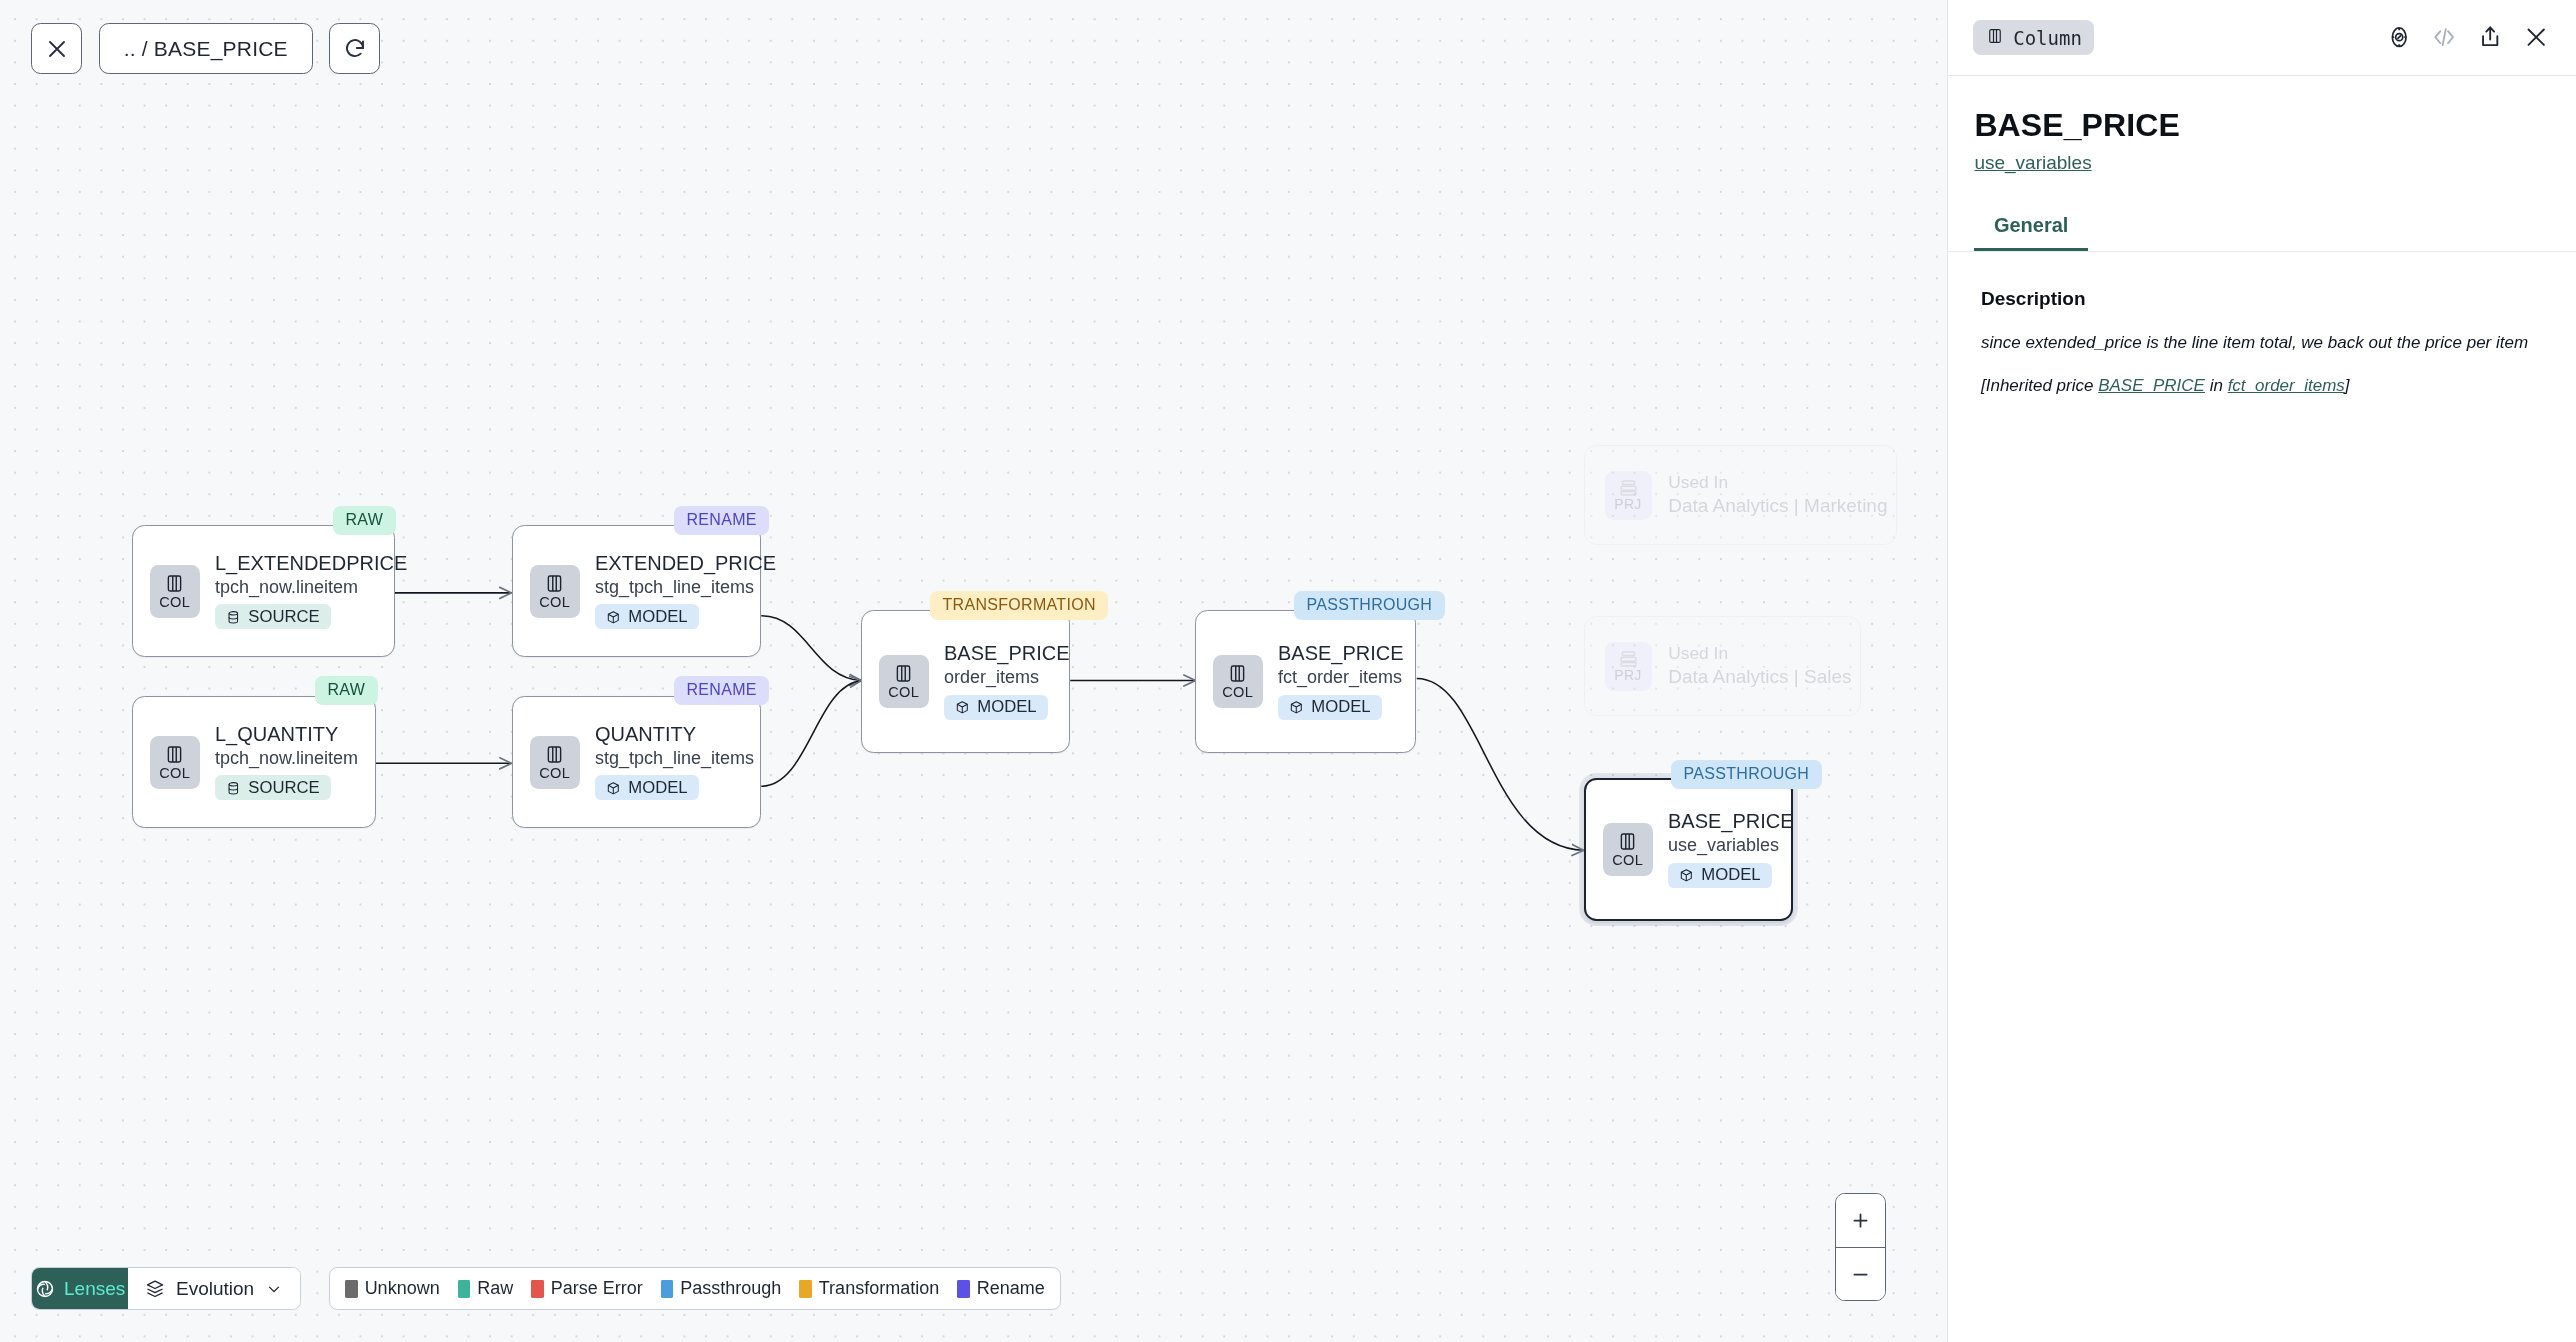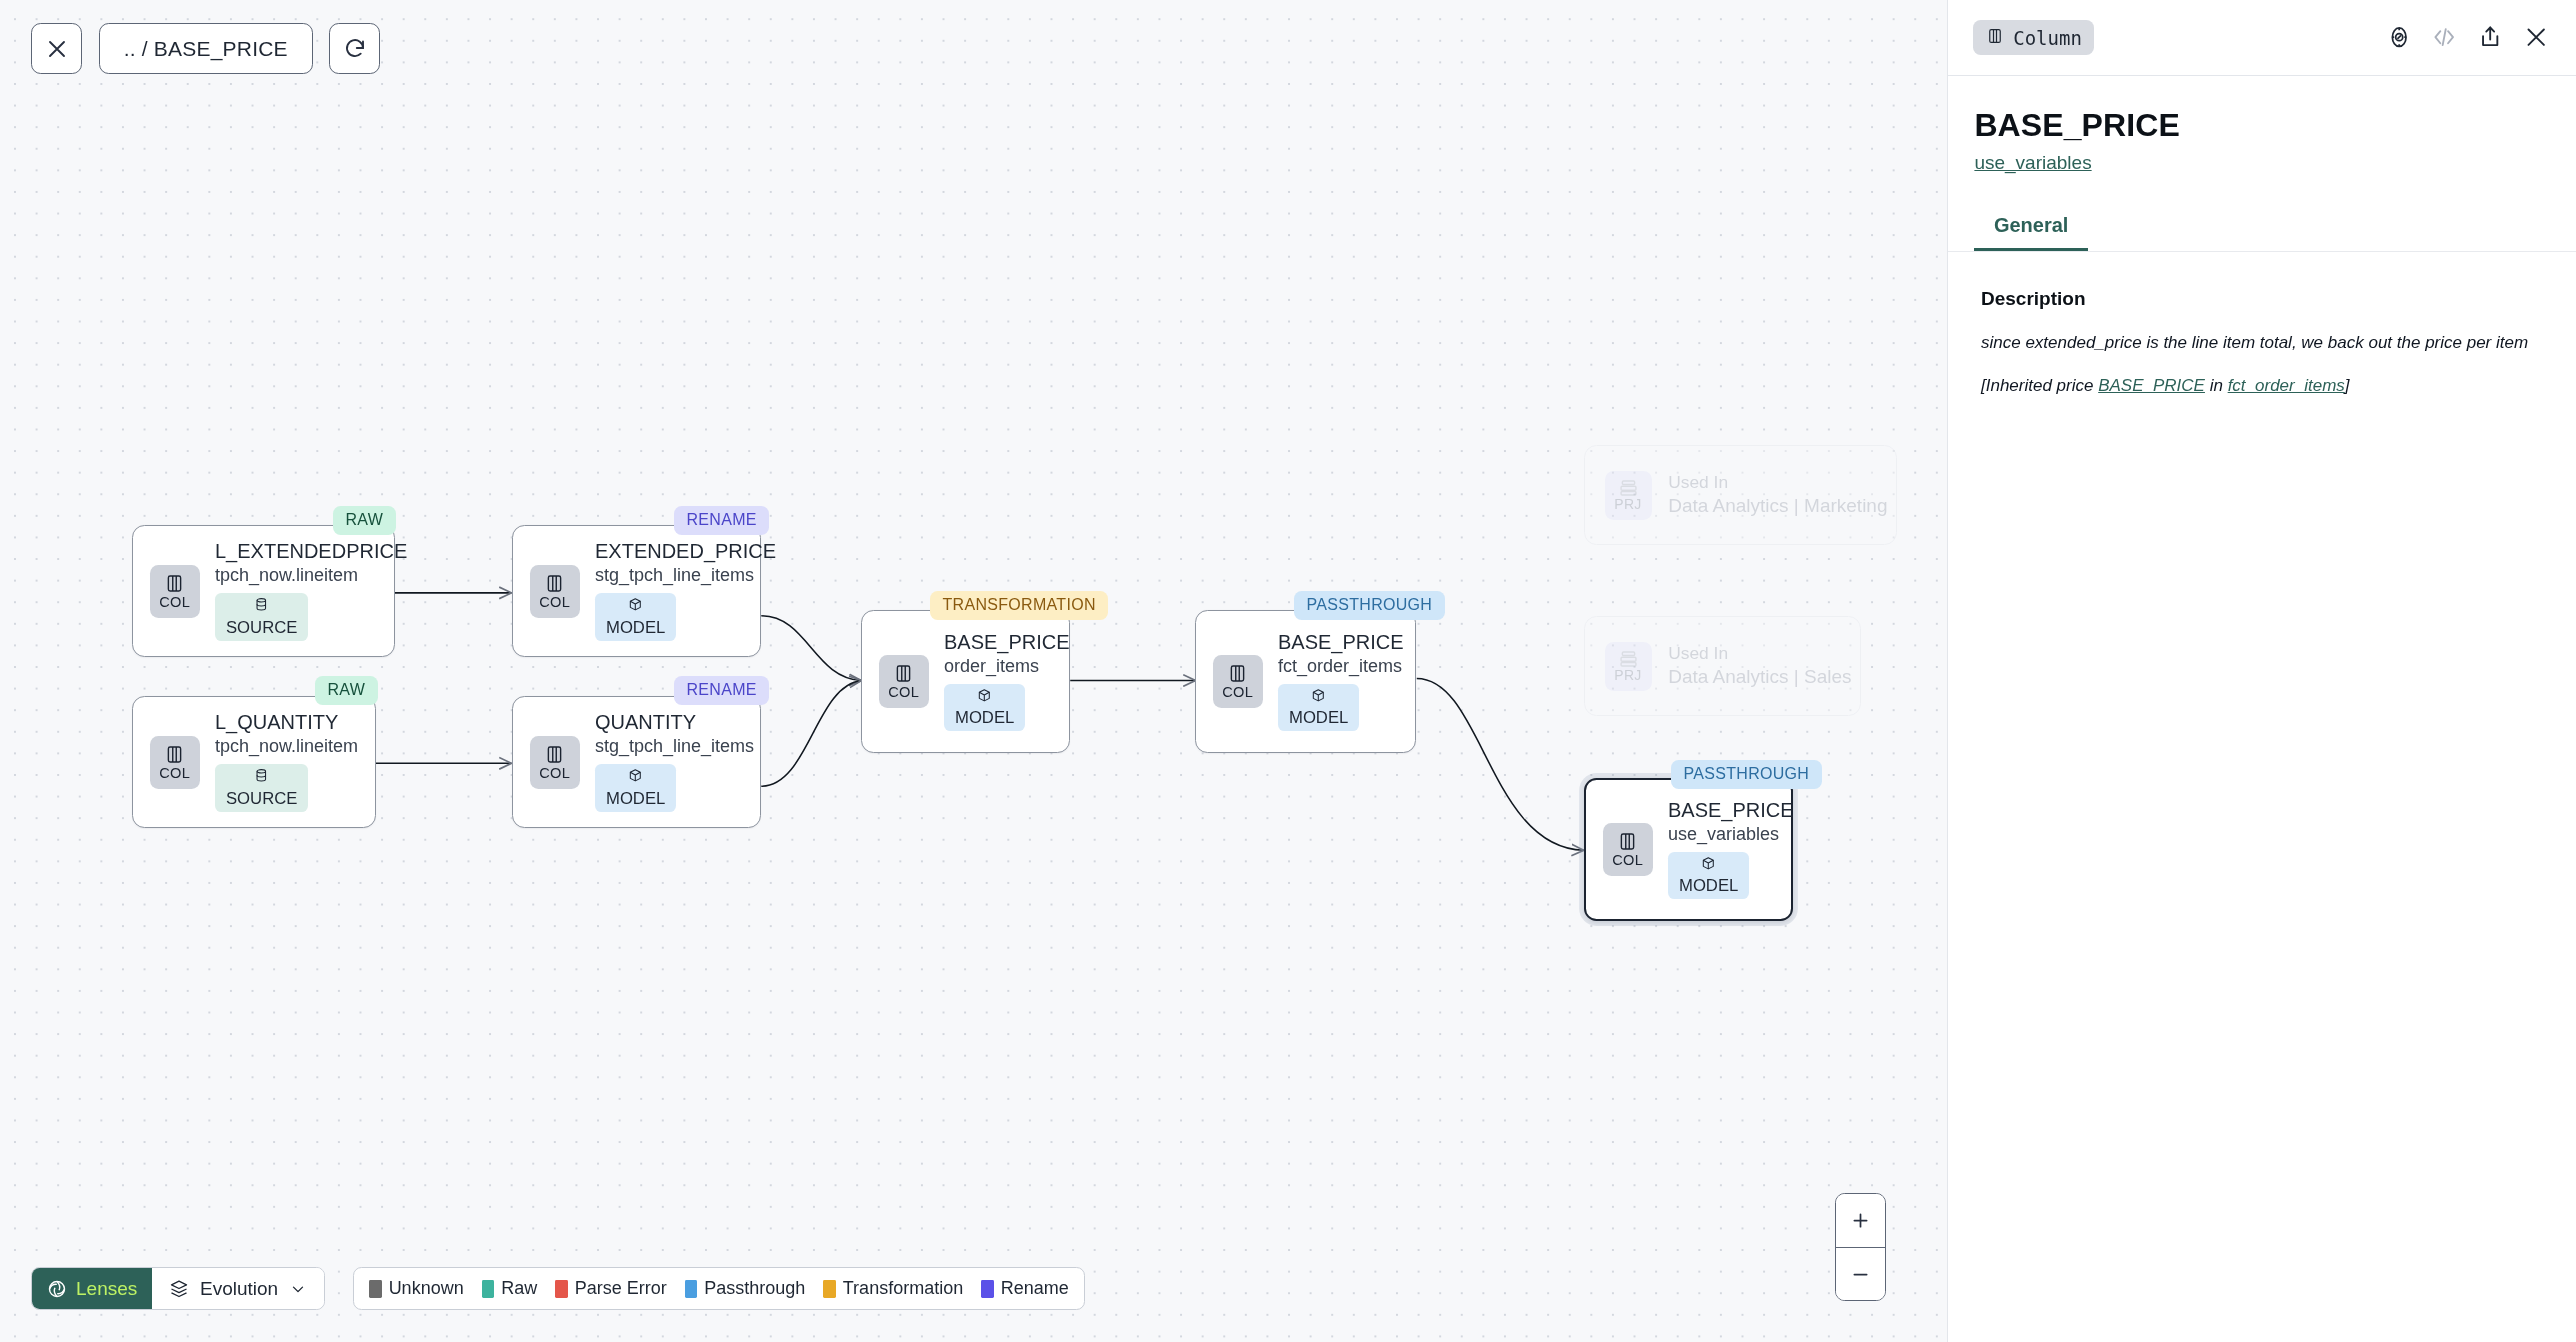--- a/index.html
+++ b/index.html
@@ -54,21 +54,21 @@
     width:50px;height:53px;flex:0 0 auto;
     background:#ced2da;border-radius:8.4px;
     display:flex;flex-direction:column;align-items:center;justify-content:center;gap:0.7px;
   }
   .col-chip .lbl{font-size:14.6px;line-height:1;letter-spacing:0.3px;color:#1b2330;}
   .node-body{display:flex;flex-direction:column;align-items:flex-start;gap:3.5px;}
   .node-title{font-size:20px;line-height:1.08;color:#1f2733;white-space:nowrap;}
   .node-sub{font-size:18px;line-height:1.1;color:#3a424f;white-space:nowrap;}
   .kind{
     margin-top:3.5px;display:inline-flex;align-items:center;gap:7.7px;
-    padding:4.2px 11px;border-radius:6.3px;font-size:16.7px;line-height:1;white-space:nowrap;flex-direction:column;
+    padding:4.2px 11px;border-radius:6.3px;font-size:16.7px;line-height:1;white-space:nowrap;
   }
   .kind.source{background:#dceee9;color:#1f2733;}
   .kind.model{background:#d8eaf9;color:#1f2733;}
 
   
   .badge{
     position:absolute;padding:6.3px 12.5px;border-radius:7.7px;
     font-size:16px;line-height:1;letter-spacing:0.3px;white-space:nowrap;z-index:16;
   }
   .badge.raw{background:#cdf3e2;color:#16513c;}
@@ -102,22 +102,22 @@
   .zoomctl button{
     display:block;width:100%;height:53px;background:#fff;border:0;cursor:pointer;
     display:flex;align-items:center;justify-content:center;
   }
   .zoomctl button+button{border-top:1.1px solid #5c6575;}
 
   
   .bottombar{position:absolute;left:31px;bottom:33px;display:flex;align-items:center;gap:28px;z-index:30;}
   .lensgroup{display:flex;align-items:stretch;border:1px solid #c9ced6;border-radius:8.4px;overflow:hidden;height:43px;background:#fff;}
   .lenses-btn{
-    background:#2d6158;color:#bef264;display:flex;align-items:center;gap:9px;
-    padding:0 15px;font-size:19px;cursor:pointer;
+    background:#2d6158;color:#5eead4;display:flex;align-items:center;gap:9px;
+    padding:0 3px;font-size:19px;cursor:pointer;
   }
   .evolution-btn{
     background:#fff;color:#1f2733;display:flex;align-items:center;gap:11px;
     padding:0 16.7px;font-size:19px;cursor:pointer;
   }
   .legend{
     display:flex;align-items:center;gap:18px;height:43px;padding:0 15.3px;
     background:#fff;border:1px solid #c9ced6;border-radius:8.4px;
   }
   .leg-item{display:flex;align-items:center;gap:7px;font-size:18px;color:#1f2733;white-space:nowrap;}

